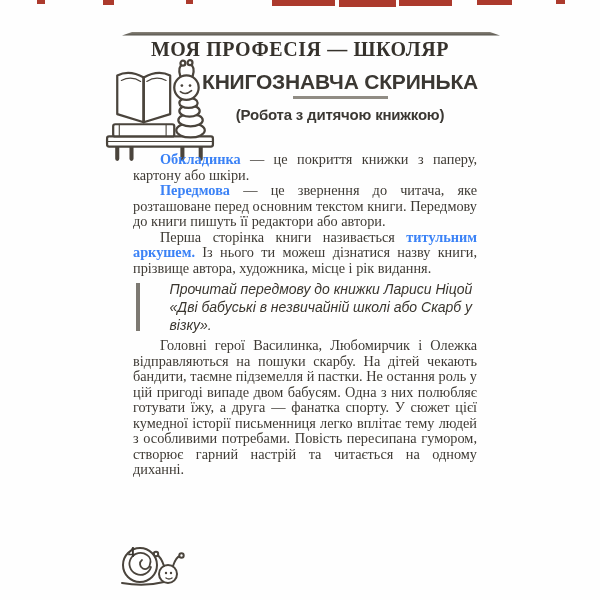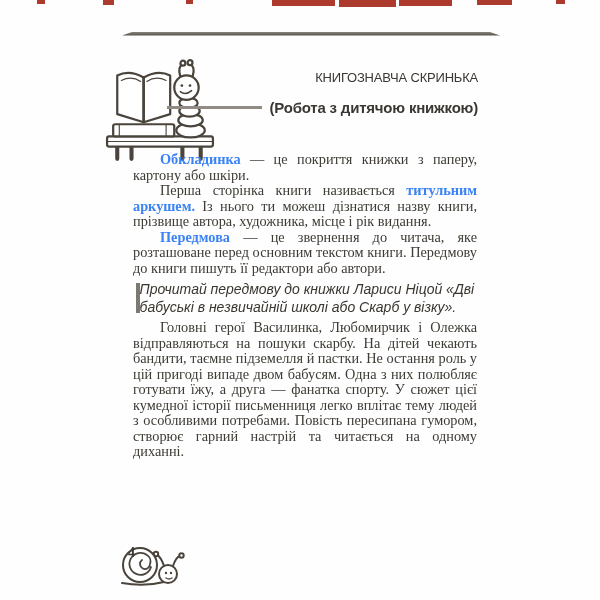--- a/index.html
+++ b/index.html
@@ -15,34 +15,34 @@
     background:linear-gradient(#8a857b,#504d46);
     clip-path:polygon(0 100%, 10px 0, calc(100% - 10px) 0, 100% 100%);
   }
   .chapter-title {
     position:absolute; top:38px; left:0; width:100%; text-align:center;
     font-size:20px; font-weight:bold; letter-spacing:.6px; color:#36322c;
   }
   .illustration { position:absolute; left:103px; top:57px; width:114px; height:106px; }
   .rubric { position:absolute; top:70px; right:122px; text-align:right;
     font-family:"Liberation Sans","DejaVu Sans",sans-serif; color:#3b3833; }
-  .rubric-title { font-size:13px; font-weight:normal; letter-spacing:-0.2px; }
-  .rubric-sub-row { display:flex; align-items:center; justify-content:flex-end; gap:7px; margin-top:14px; }
+  .rubric-title { font-size:21px; font-weight:bold; letter-spacing:-0.2px; }
+  .rubric-sub-row { display:flex; align-items:center; justify-content:flex-end; gap:7px; margin-top:2px;flex-direction:column; }
   .rubric-dash { width:95px; height:2.5px; background:#908c84; }
   .rubric-sub { font-size:15px; font-weight:bold; letter-spacing:-0.2px; }
   .lesson-title { position:absolute; left:200px; top:108px; font-weight:bold;
     font-size:14px; line-height:16.2px; letter-spacing:.4px; color:#38342e; }
   .text-col { position:absolute; left:133px; top:152px; width:344px;
     font-size:14.3px; line-height:15.5px; text-align:justify; }
   .text-col p { margin:0; text-indent:27px; }
   .text-col b { color:#3b82f6; }
   .task { display:flex; margin:4px 0; }
   .task-bar { flex:0 0 3.5px; background:#7d7972; margin:3px 0 3px 3px; }
   .task-text { flex:1; font-family:"Liberation Sans","DejaVu Sans",sans-serif;
-    font-style:italic; font-size:14px; line-height:18px; 
+    font-style:italic; font-size:14px; line-height:18px; padding-left:30px;
     text-align:left; color:#3a362f; }
   .snail { position:absolute; left:116px; top:541px; width:78px; height:48px; }
   .page-num { position:absolute; left:128px; top:545px; font-weight:bold;
     font-size:14px; color:#3b3731; }
 </style>
 </head>
 <body>
 
 <div class="page">
 
@@ -51,20 +51,21 @@
     <div class="orn" style="left:103px;width:11px;height:5px;"></div>
     <div class="orn" style="left:186px;width:7px;height:4px;"></div>
     <div class="orn" style="left:272px;width:63px;height:6px;"></div>
     <div class="orn" style="left:339px;width:57px;height:7px;"></div>
     <div class="orn" style="left:399px;width:53px;height:6px;"></div>
     <div class="orn" style="left:477px;width:35px;height:5px;"></div>
     <div class="orn" style="left:556px;width:9px;height:4px;"></div>
   </div>
 
   <div class="rule"></div>
+  <div class="chapter-title">МОЯ ПРОФЕСІЯ — ШКОЛЯР</div>
 
   <div class="illustration">
     <svg viewBox="0 0 112 104" width="114" height="106" aria-hidden="true">
       <g stroke="#4a443c" stroke-width="2.2" fill="#ffffff" stroke-linecap="round" stroke-linejoin="round">
         <path d="M14 88 v12 M28 88 v12 M78 88 v12 M96 88 v12" fill="none" stroke-width="4"></path>
         <rect x="4" y="78" width="104" height="10" rx="2"></rect>
         <path d="M4 83 h104" stroke-width="1.1" fill="none"></path>
         <rect x="10" y="66" width="60" height="12" rx="2"></rect>
         <path d="M16 66 v12 M62 66 v12" stroke-width="1.1" fill="none"></path>
         <path d="M40 64 L14 56 L14 18 Q26 12 40 20 Z"></path>
@@ -91,22 +92,22 @@
     <div class="rubric-title">КНИГОЗНАВЧА СКРИНЬКА</div>
     <div class="rubric-sub-row">
       <div class="rubric-dash"></div>
       <span class="rubric-sub">(Робота з дитячою книжкою)</span>
     </div>
   </div>
 
 
   <div class="text-col">
     <p><b>Обкладинка</b><span> — це покриття книжки з паперу, картону або шкіри.</span></p>
+    <p><b>Передмова</b><span> — це звернення до читача, яке розташоване перед основним текстом книги. Передмову до книги пишуть її редактори або автори.</span></p>
     <p><span>Перша сторінка книги називається </span><b>титульним аркушем.</b><span> Із нього ти можеш дізнатися назву книги, прізвище автора, художника, місце і рік видання.</span></p>
-    <p><b>Передмова</b><span> — це звернення до читача, яке розташоване перед основним текстом книги. Передмову до книги пишуть її редактори або автори.</span></p>
 
     <div class="task">
       <div class="task-bar"></div>
       <div class="task-text">Прочитай передмову до книжки Лариси Ніцой «Дві бабуські в незвичайній школі або Скарб у візку».</div>
     </div>
 
     <p>Головні герої Василинка, Любомирчик і Олежка відправляються на пошуки скарбу. На дітей чекають бандити, таємне підземелля й пастки. Не остання роль у цій пригоді випаде двом бабусям. Одна з них полюбляє готувати їжу, а друга — фанатка спорту. У сюжет цієї кумедної історії письменниця легко вплітає тему людей з особливими потребами. Повість пересипана гумором, створює гарний настрій та читається на одному диханні.</p>
 
   </div>
 

